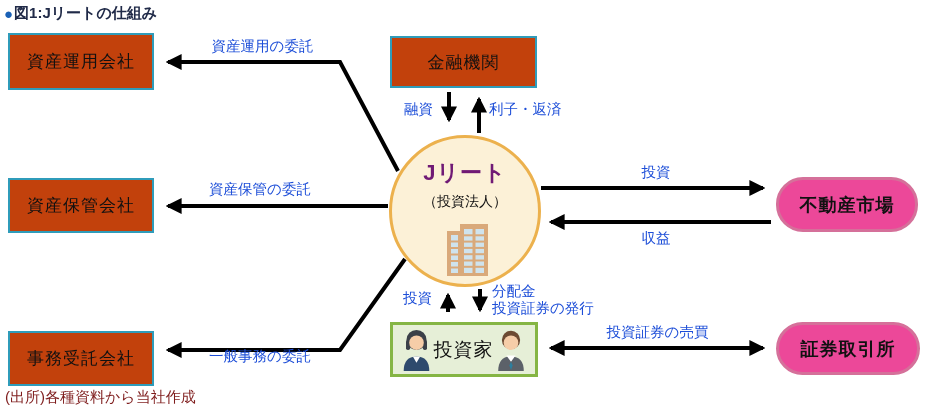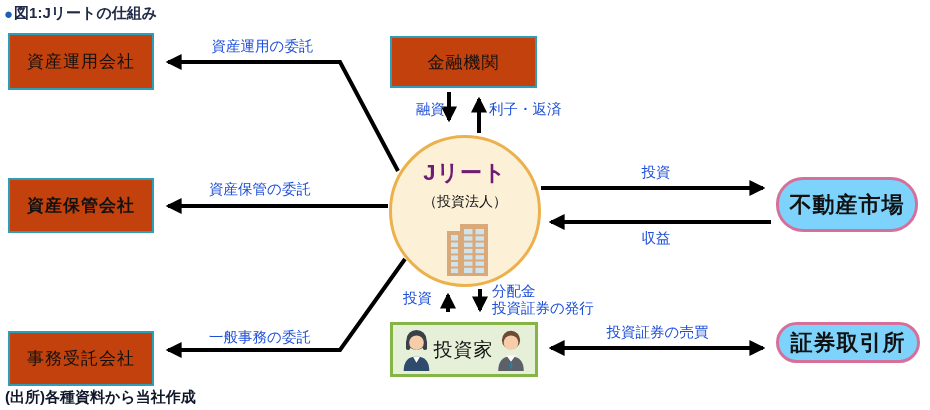--- a/index.html
+++ b/index.html
@@ -10,34 +10,34 @@
   }
   
   .fig-title {
     position: absolute; left: 4px; top: 4px;
     font-size: 15px; font-weight: bold; color: #202a48;
     display: flex; align-items: center; gap: 1px; white-space: nowrap;
   }
   .fig-title .bullet { color: #1a61b6; font-size: 15px; line-height: 1; }
   .source-note {
     position: absolute; left: 5px; top: 388px;
-    font-size: 15px; color: #0f172a; white-space: nowrap; font-weight: bold;
+    font-size: 15px; color: #7f1d1d; white-space: nowrap;
   }
   
   .bluebox {
     position: absolute; box-sizing: border-box;
     background: #c2410c; border: 2px solid #2f9cba;
     display: flex; align-items: center; justify-content: center;
     font-size: 17px; color: #111111; letter-spacing: 1px; white-space: nowrap;
   }
   .pinkbox {
     position: absolute; box-sizing: border-box;
-    background: #7dd3fc; border: 3px solid #d5709a; border-radius: 27px;
+    background: #ec4899; border: 3px solid #d5709a; border-radius: 27px;
     display: flex; align-items: center; justify-content: center;
-    font-size: 22px; font-weight: bold; color: #111111; letter-spacing: 1px; white-space: nowrap;
+    font-size: 18px; font-weight: bold; color: #111111; letter-spacing: 1px; white-space: nowrap;
   }
   .greenbox {
     position: absolute; box-sizing: border-box;
     background: #e6efd7; border: 3px solid #85b544;
     display: flex; align-items: center; justify-content: space-between;
     padding: 0 7px; color: #111111;
   }
   .greenbox .glabel { font-size: 19px; letter-spacing: 1px; white-space: nowrap; }
   .jreit-circle {
     position: absolute; left: 389px; top: 135px; width: 152px; height: 152px;
@@ -81,21 +81,21 @@
     </g>
   </svg>
 
   <div class="fig-title">
     <span class="bullet">●</span>
     <span>図1:Jリートの仕組み</span>
   </div>
 
   <div class="bluebox" style="left:8px; top:33px; width:146px; height:57px;">資産運用会社</div>
   <div class="bluebox" style="left:390px; top:36px; width:147px; height:52px;">金融機関</div>
-  <div class="bluebox" style="left:8px; top:178px; width:146px; height:55px;font-weight:bold;">資産保管会社</div>
+  <div class="bluebox" style="left:8px; top:178px; width:146px; height:55px;">資産保管会社</div>
   <div class="bluebox" style="left:8px; top:323px; width:146px; height:55px;margin-top:8px;">事務受託会社</div>
 
   <div class="jreit-circle">
     <div class="jreit-name">Jリート</div>
     <div class="jreit-sub">（投資法人）</div>
     <div class="building-wrap">
       <svg width="52" height="52" viewBox="0 0 52 52">
         <rect x="5" y="7" width="15" height="45" fill="#d9a97a"></rect>
         <rect x="9" y="11" width="7" height="38" fill="#cfe3ed"></rect>
         <g stroke="#d9a97a" stroke-width="2">
@@ -114,21 +114,21 @@
           <line x1="22" y1="23.9" x2="42" y2="23.9"></line>
           <line x1="22" y1="30.2" x2="42" y2="30.2"></line>
           <line x1="22" y1="36.5" x2="42" y2="36.5"></line>
           <line x1="22" y1="42.8" x2="42" y2="42.8"></line>
         </g>
       </svg>
     </div>
   </div>
 
   <div class="pinkbox" style="left:776px; top:177px; width:142px; height:55px;">不動産市場</div>
-  <div class="pinkbox" style="left:776px; top:322px; width:144px; height:41px;">証券取引所</div>
+  <div class="pinkbox" style="left:776px; top:322px; width:144px; height:53px;">証券取引所</div>
 
   <div class="greenbox" style="left:390px; top:322px; width:148px; height:55px;">
     <svg class="person" width="33" height="42" viewBox="0 0 36 46">
       <circle cx="18" cy="12" r="11" fill="#3b4048"></circle>
       <rect x="6.5" y="12" width="4.5" height="11" rx="2" fill="#3b4048"></rect>
       <rect x="25" y="12" width="4.5" height="11" rx="2" fill="#3b4048"></rect>
       <circle cx="18" cy="15" r="8" fill="#f6cda8"></circle>
       <path d="M4,46 Q4,30 18,30 Q32,30 32,46 Z" fill="#2e4a6d"></path>
       <path d="M14,30 L18,37 L22,30 Z" fill="#ffffff"></path>
     </svg>
@@ -136,26 +136,26 @@
     <svg class="person" width="34" height="42" viewBox="0 0 36 46">
       <circle cx="18" cy="12" r="10" fill="#6d4b33"></circle>
       <circle cx="18" cy="15" r="8" fill="#f6cda8"></circle>
       <path d="M4,46 Q4,30 18,30 Q32,30 32,46 Z" fill="#5c6169"></path>
       <path d="M13,29 L18,36 L23,29 Z" fill="#ffffff"></path>
       <path d="M18,36 L16.2,40 L18,45 L19.8,40 Z" fill="#2d7f9f"></path>
     </svg>
   </div>
 
   <div class="lbl center" style="left:185px; top:38px; width:155px;">資産運用の委託</div>
-  <div class="lbl" style="left:416px; top:101px;">融資</div>
+  <div class="lbl" style="left:404px; top:101px;">融資</div>
   <div class="lbl" style="left:489px; top:101px;">利子・返済</div>
   <div class="lbl center" style="left:606px; top:164px; width:100px;">投資</div>
   <div class="lbl center" style="left:185px; top:181px; width:150px;">資産保管の委託</div>
   <div class="lbl center" style="left:606px; top:230px; width:100px;">収益</div>
-  <div class="lbl center" style="left:185px; top:329px; width:150px;">一般事務の委託</div>
+  <div class="lbl center" style="left:185px; top:348px; width:150px;">一般事務の委託</div>
   <div class="lbl" style="left:403px; top:290px;">投資</div>
   <div class="lbl" style="left:492px; top:283px;">
     <div>分配金</div>
     <div>投資証券の発行</div>
   </div>
   <div class="lbl center" style="left:595px; top:324px; width:125px;">投資証券の売買</div>
 
   <div class="source-note">(出所)各種資料から当社作成</div>
 
 </div>

